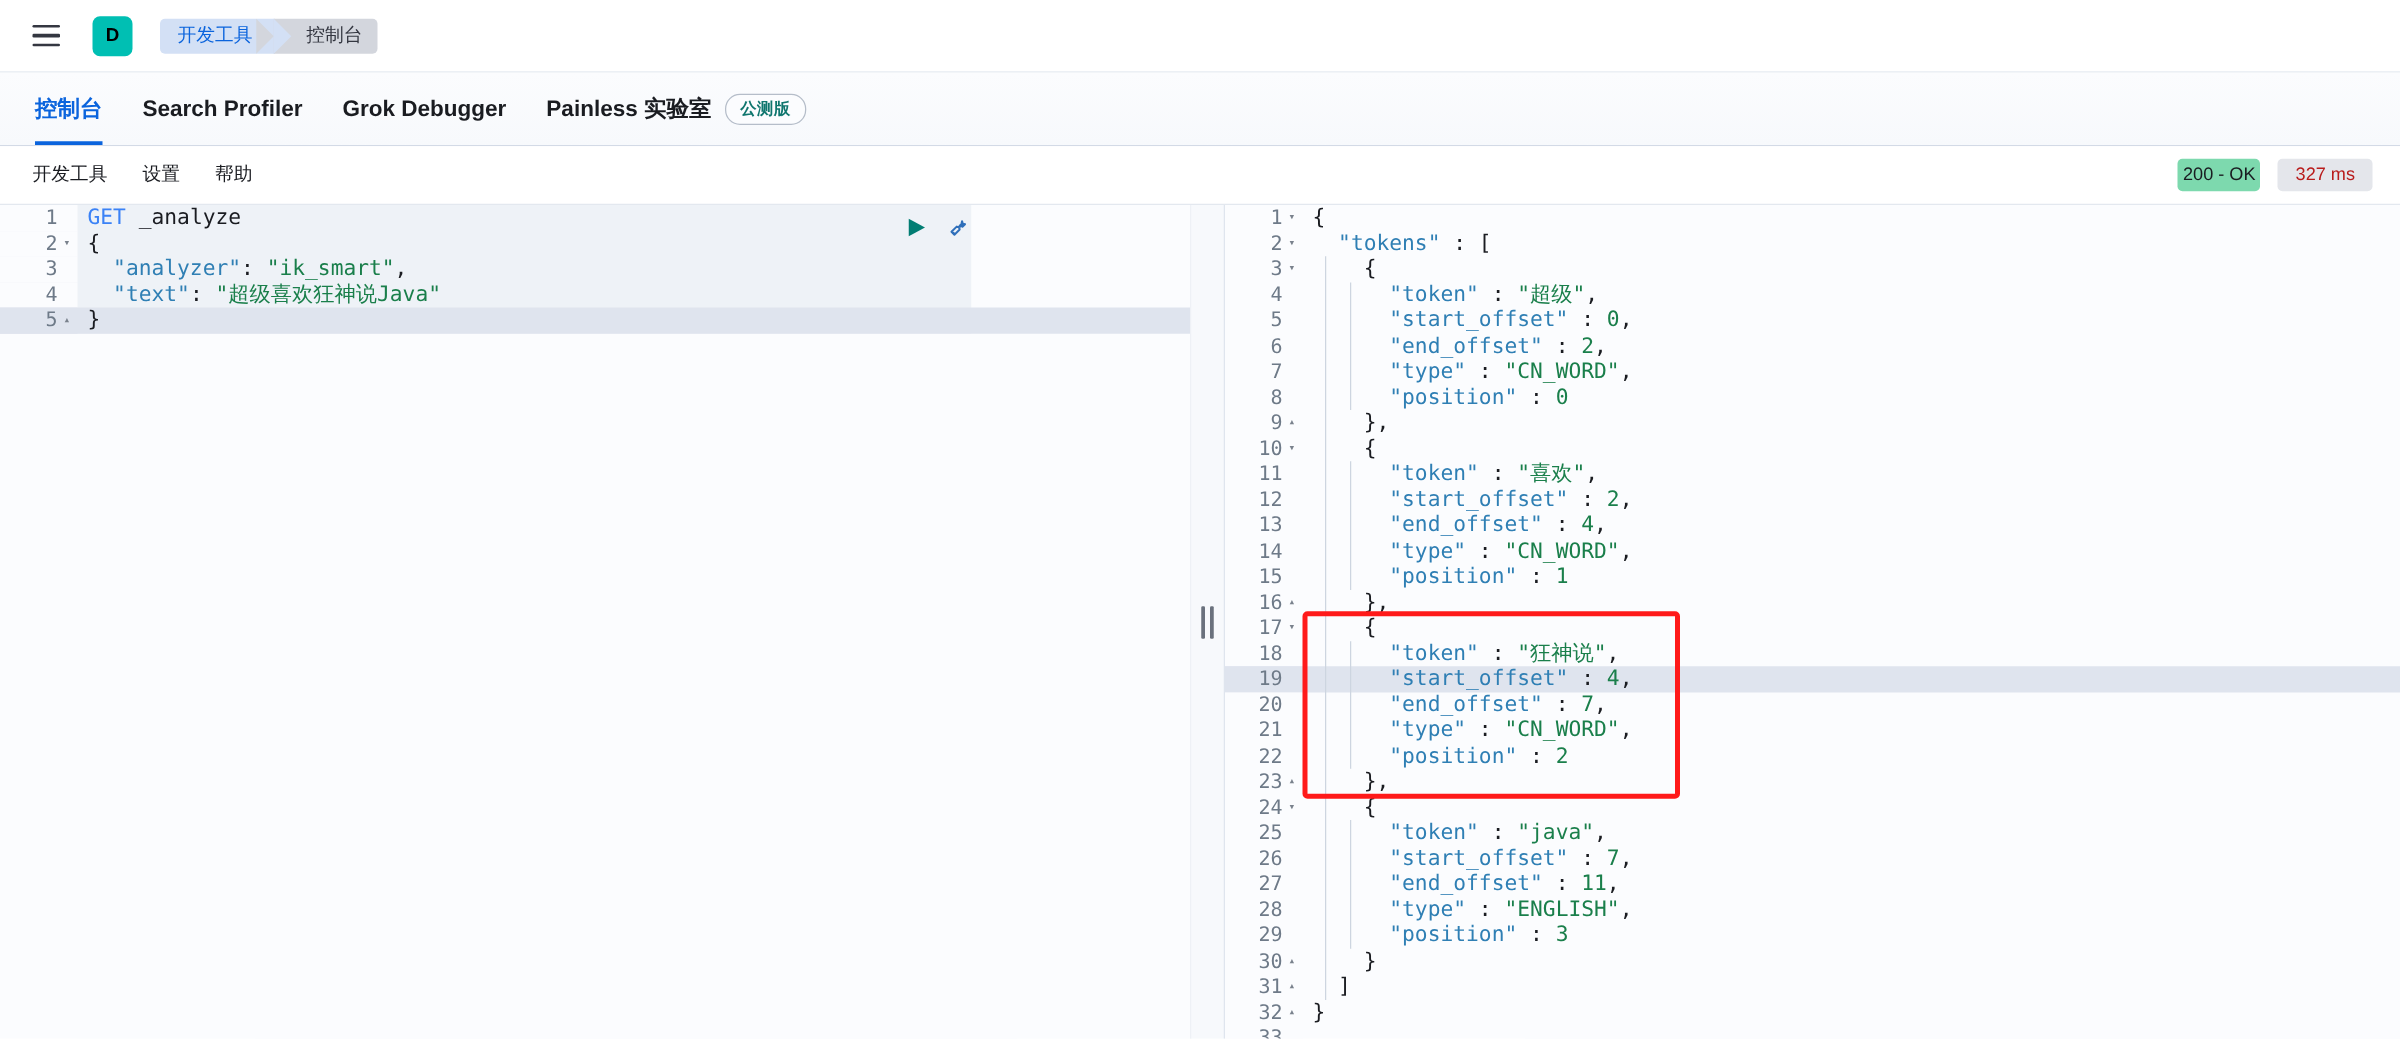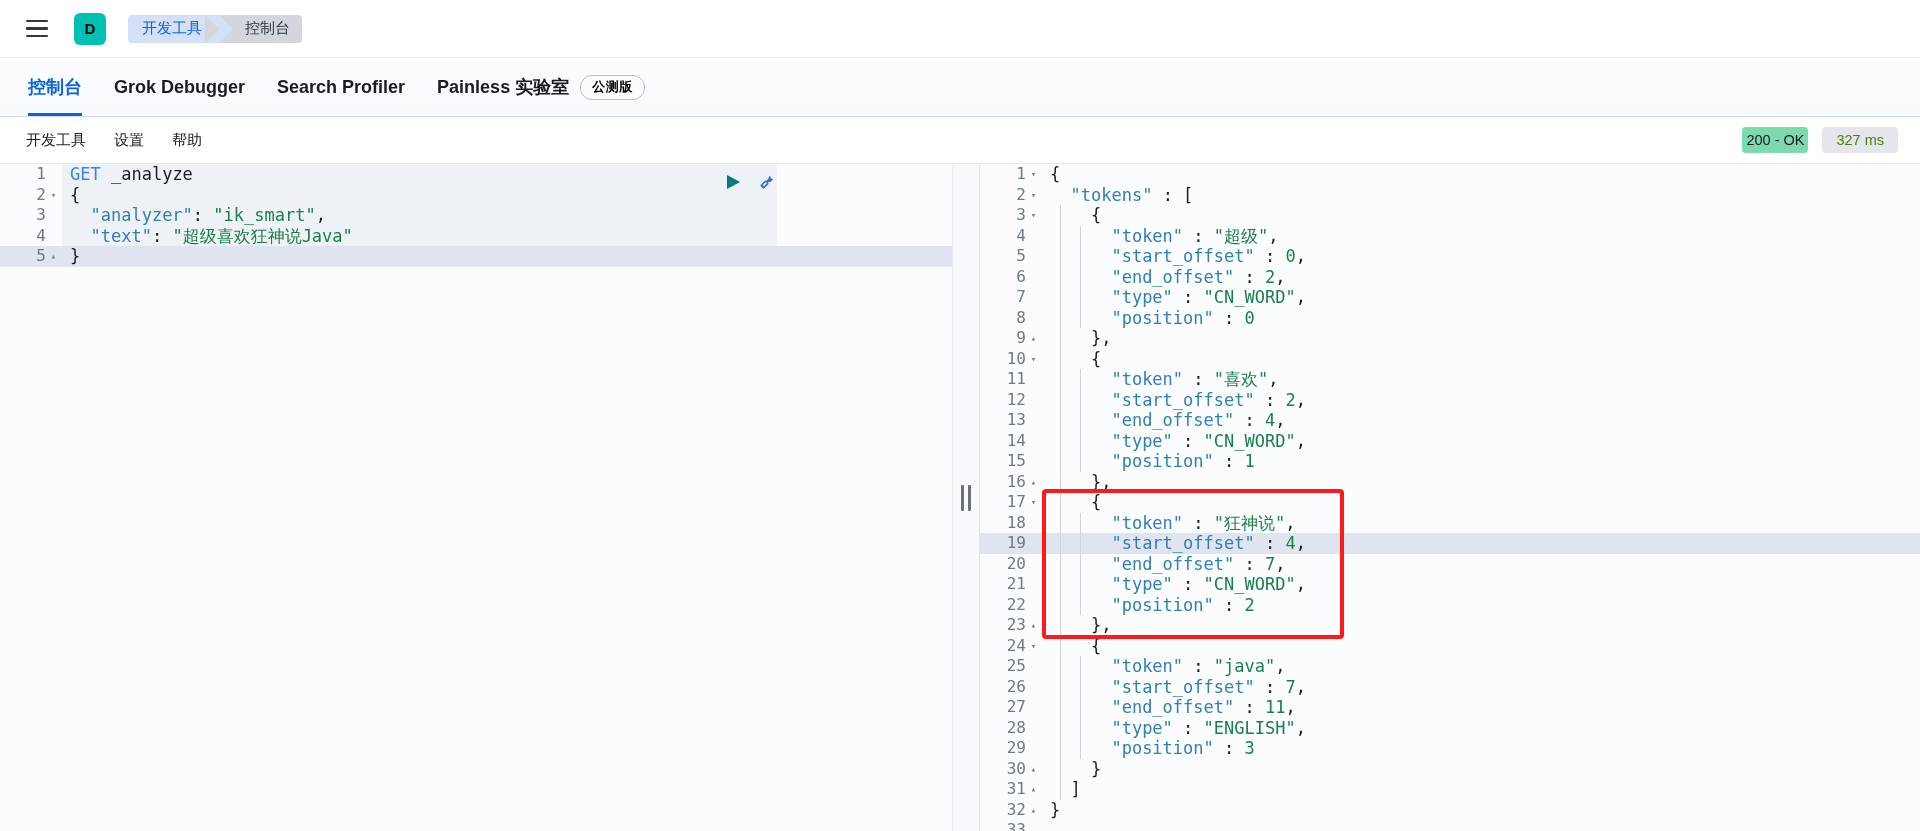--- a/index.html
+++ b/index.html
@@ -120,21 +120,21 @@
     content: "";
     position: absolute;
     left: 16px; right: 16px; bottom: 0;
     height: 3px;
     background: #0b64dd;
   }
   .beta-badge {
     margin-left: 11px;
     font-size: 13px;
     font-weight: 600;
-    color: #000000;
+    color: #0f766e;
     border: 1px solid #b5bdc9;
     border-radius: 12px;
     padding: 2px 11px 3px;
     background: #fbfcfe;
     letter-spacing: .5px;
   }
 
   
   .subbar {
     height: 47px;
@@ -156,21 +156,21 @@
     font-size: 14.5px;
     color: #1a1c21;
     background: #7dd9ae;
     border-radius: 4px;
     padding: 5px 4px;
     margin-right: 14px;
     white-space: nowrap;
   }
   .time-pill {
     font-size: 14.5px;
-    color: #4d7c0f;
+    color: #b91c1c;
     background: #e4e6eb;
     border-radius: 4px;
     padding: 5px 14px;
     white-space: nowrap;
   }
 
   
   .workspace {
     display: flex;
     height: calc(831px - 58px - 59px - 47px);
@@ -310,24 +310,24 @@
     <div class="crumb crumb-1">开发工具</div>
     <div class="crumb crumb-2">控制台</div>
   </div>
 </div>
 
 <div class="tabbar">
   <div class="tab active">
     <span>控制台</span>
   </div>
   <div class="tab">
+    <span>Search Profiler</span>
+  </div>
+  <div class="tab">
     <span>Grok Debugger</span>
-  </div>
-  <div class="tab">
-    <span>Search Profiler</span>
   </div>
   <div class="tab">
     <span>Painless 实验室</span>
     <span class="beta-badge">公测版</span>
   </div>
 </div>
 
 <div class="subbar">
   <div class="subbar-item">开发工具</div>
   <div class="subbar-item">设置</div>

